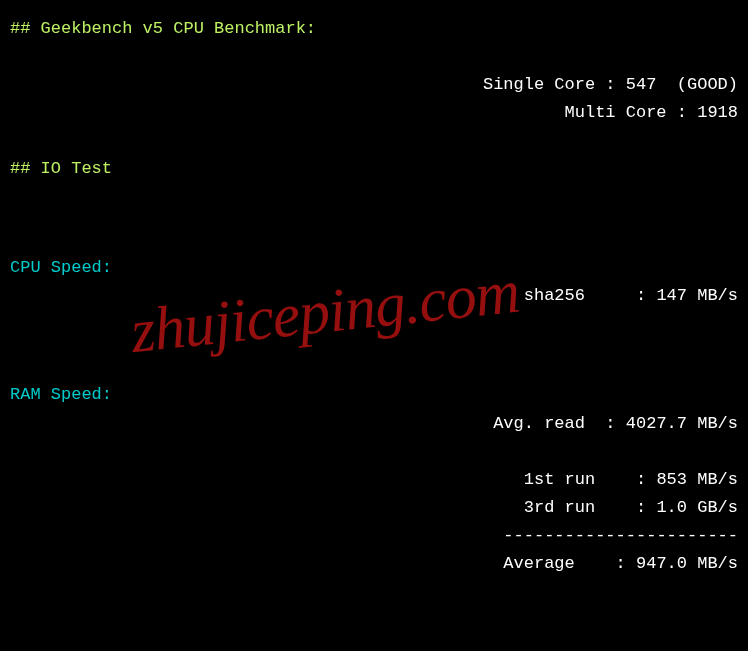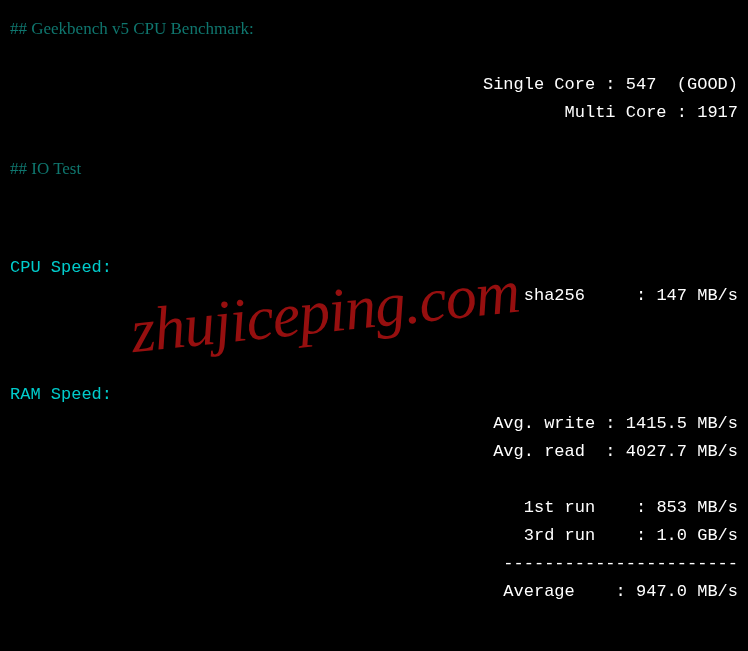--- a/index.html
+++ b/index.html
@@ -13,22 +13,21 @@
       font-family: 'Consolas', 'Monaco', 'Courier New', monospace;
       font-size: 17px;
       line-height: 1.65;
       padding: 15px 10px;
       width: 748px;
       height: 651px;
       position: relative;
       overflow: hidden;
     }
     .header {
-      color: #0f766e;
-      font-family: Liberation Serif, serif;
+      color: #bef264;
     }
     .section-header {
       color: #00cccc;
       margin-top: 43px;
     }
     .normal {
       color: #ffffff;
       text-align: right;
     }
     .line {
@@ -56,29 +55,28 @@
       height: 1.65em;
     }
   </style>
 </head>
 <body>
 
 <div class="content">
   <div class="line header">## Geekbench v5 CPU Benchmark:</div>
   <div class="spacer"></div>
   <div class="line normal">  Single Core : 547  (GOOD)</div>
-  <div class="line normal">   Multi Core : 1917</div>
+  <div class="line normal">   Multi Core : 1918</div>
   <div class="spacer"></div>
   <div class="line header">## IO Test</div>
   <div class="spacer"></div>
   <div class="line section-header">CPU Speed:</div>
   <div class="line normal">   sha256     : 147 MB/s</div>
   <div class="spacer"></div>
   <div class="line section-header">RAM Speed:</div>
-  <div class="line normal">  Avg. write : 1415.5 MB/s</div>
   <div class="line normal">  Avg. read  : 4027.7 MB/s</div>
   <div class="spacer"></div>
   <div class="line normal">   1st run    : 853 MB/s</div>
   <div class="line normal">   3rd run    : 1.0 GB/s</div>
   <div class="line normal">   -----------------------</div>
   <div class="line normal">   Average    : 947.0 MB/s</div>
 </div>
 
 <div class="watermark">zhujiceping.com</div>
 

